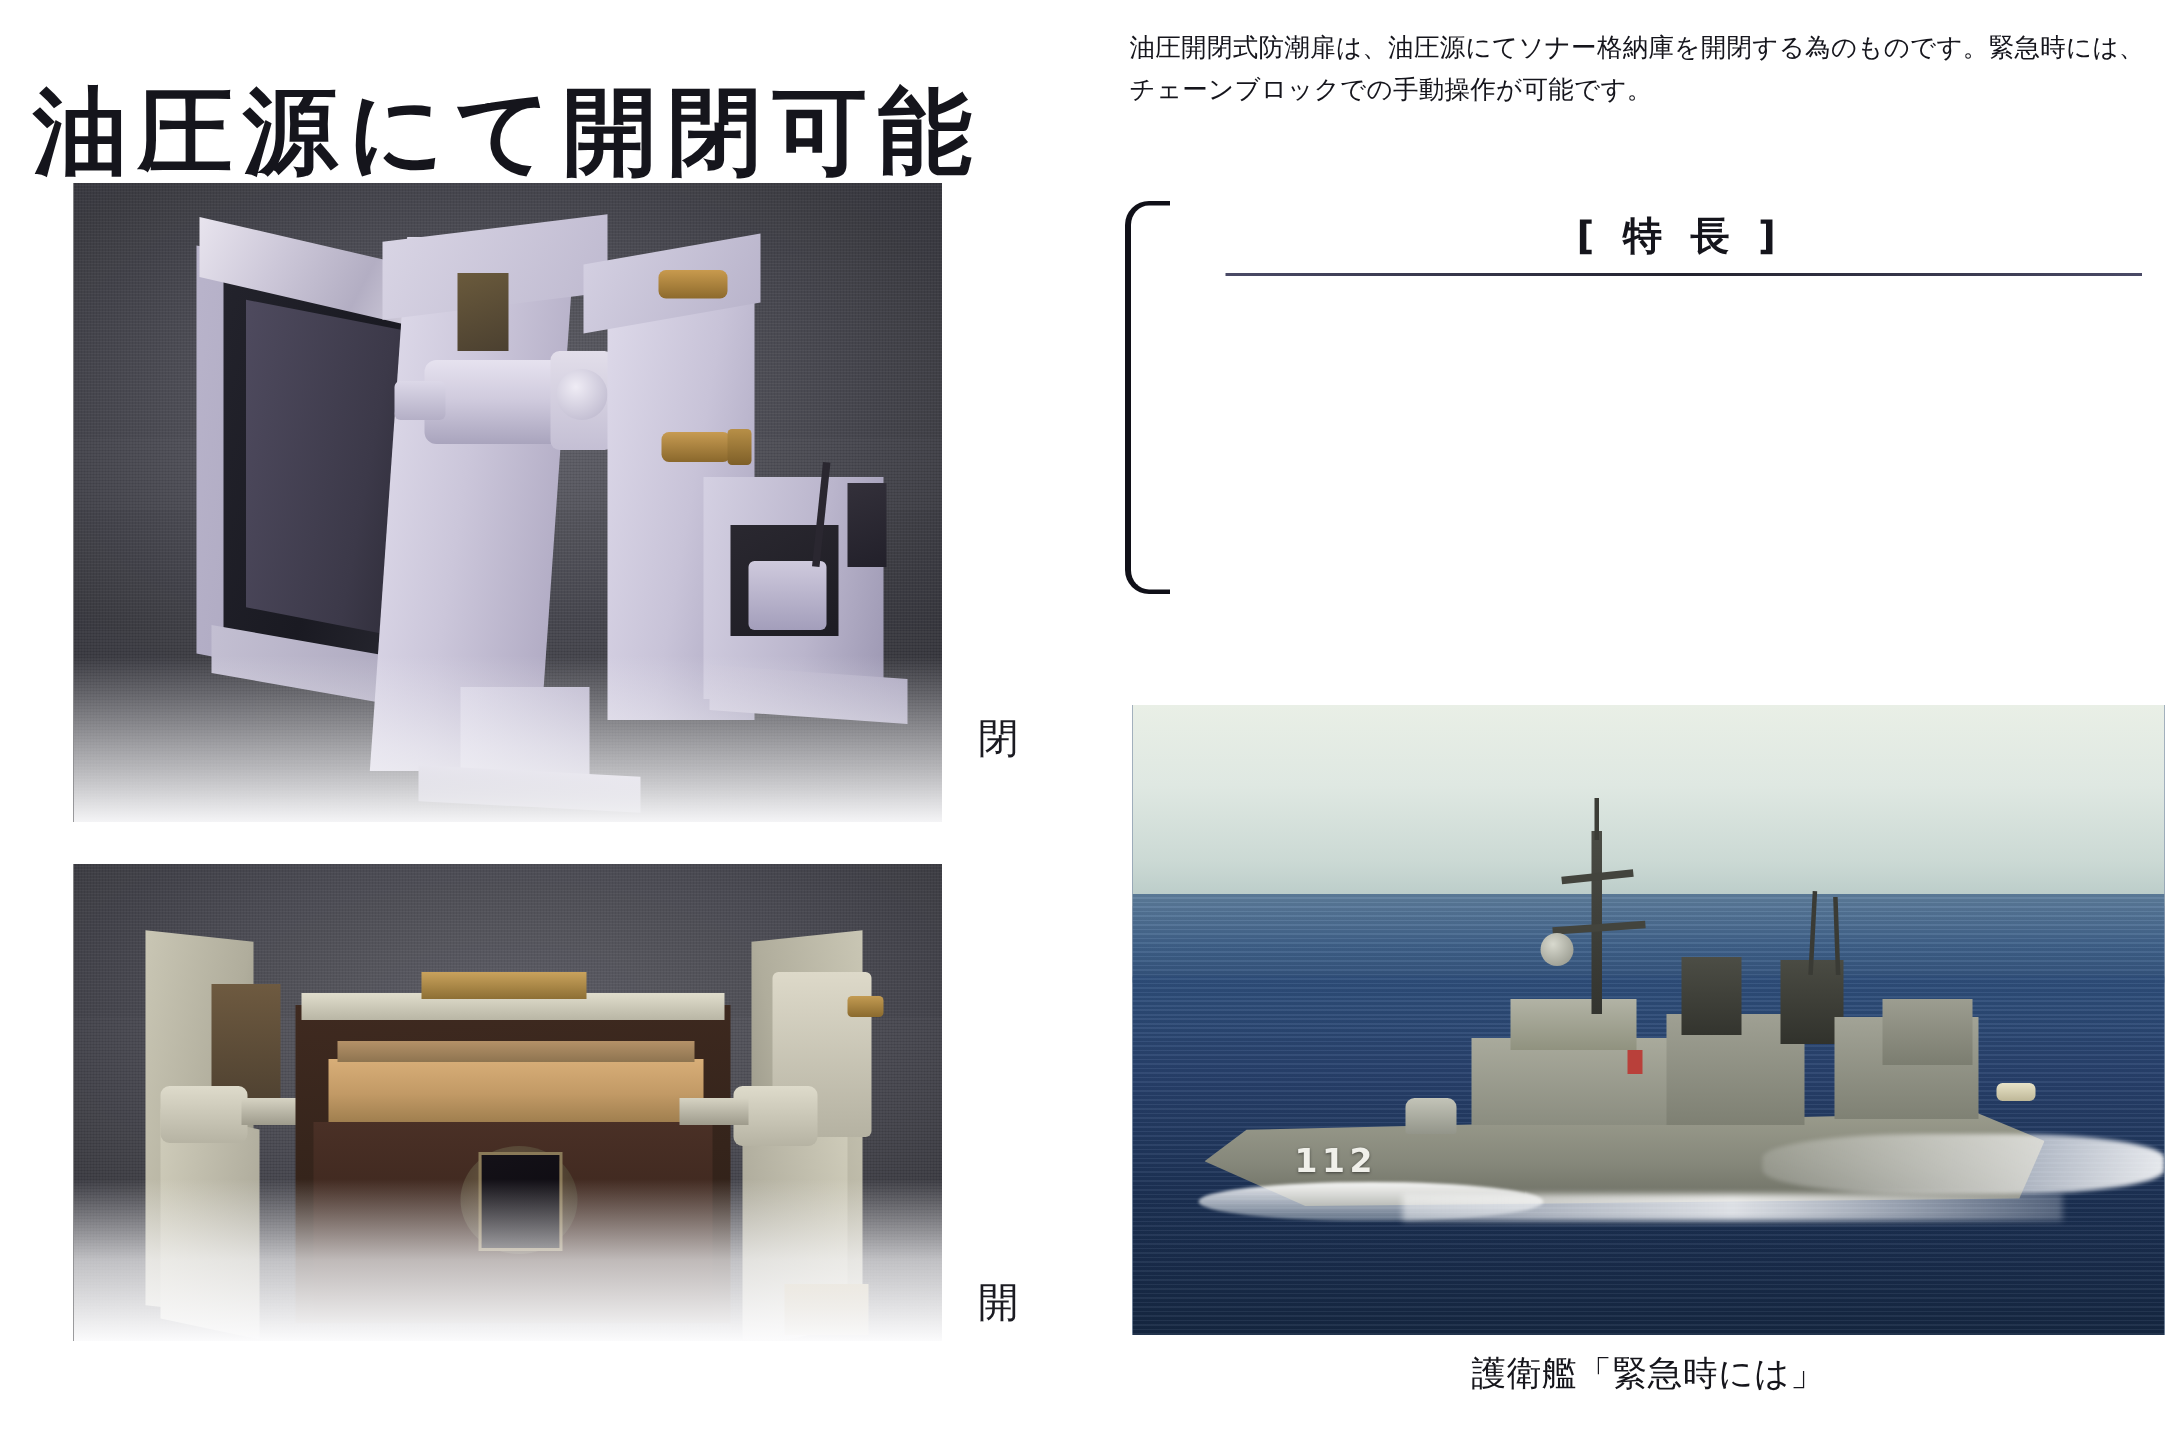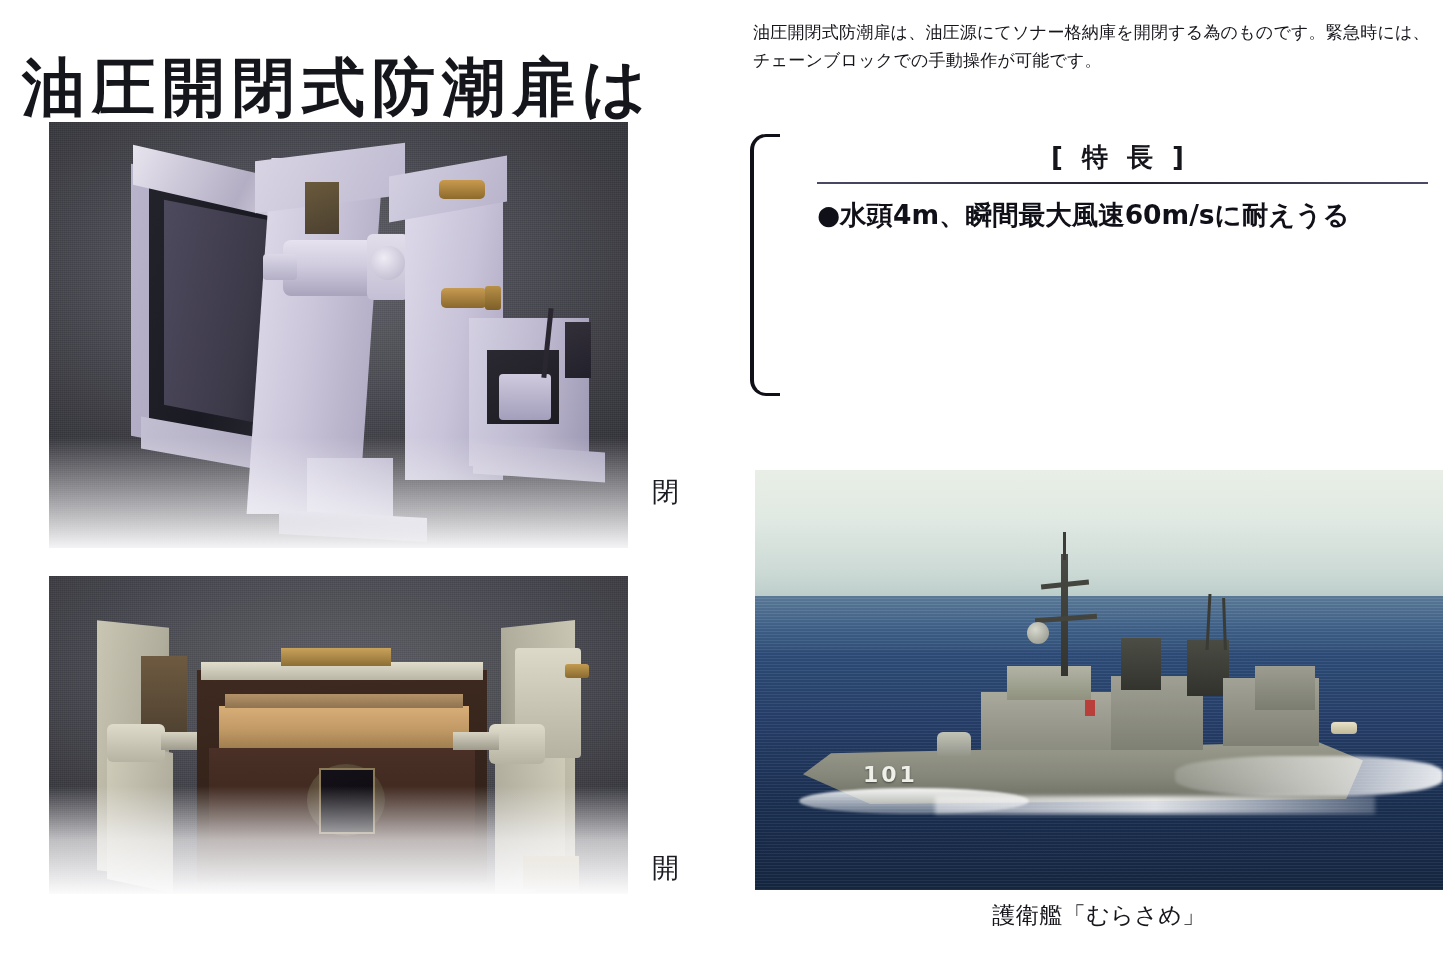--- a/index.html
+++ b/index.html
@@ -202,21 +202,21 @@
   }
   .sea-texture {
     position: absolute; left: 0; right: 0; top: 30%; bottom: 0;
     background-image: repeating-linear-gradient(0deg,
         rgba(255,255,255,.055) 0 1px, rgba(0,0,0,.06) 1px 3px);
   }
 </style>
 </head>
 <body>
 
-<h1 id="page-title">油圧開閉式防潮扉は</h1>
+<h1 id="page-title">油圧源にて開閉可能</h1>
 
 <div id="photo-door-closed" class="photo-frame">
   <div class="bg-studio-dark"></div>
   <div class="bg-grain"></div>
 
   <div class="mp" style="left:82px;top:58px;width:168px;height:272px;
               background:linear-gradient(100deg,#b9b4cb 0%,#a9a4bd 60%,#958fab 100%);
               transform:skewY(11deg);"></div>
   <div class="mp" style="left:100px;top:72px;width:138px;height:238px;
               background:linear-gradient(105deg,#23232c 0%,#1a1a22 55%,#2a2a33 100%);
@@ -348,36 +348,35 @@
 
 <div id="features-box">
   <div class="bracket bracket-left"></div>
   <div class="bracket bracket-right"></div>
 
   <div id="features-heading">[ 特 長 ]</div>
 
   <div id="features-rule"></div>
 
   <ul id="features-list">
-    <li>●水頭4m、瞬間最大風速60m/sに耐えうる</li>
   </ul>
 </div>
 
 <div id="photo-ship">
   <div class="sky"></div>
   <div class="sea-far"></div>
   <div class="sea-near"></div>
   <div class="sea-texture"></div>
 
   <div class="mp" style="left:48px;top:272px;width:560px;height:62px;
               background:linear-gradient(180deg,#9a9b8c 0%,#85877a 55%,#6b6d62 100%);
               clip-path:polygon(0% 52%, 5% 18%, 92% 0%, 100% 30%, 97% 92%, 12% 100%);"></div>
   <div class="mp" style="left:108px;top:292px;width:90px;height:26px;
               color:#f0f0ea;font-size:22px;font-weight:700;letter-spacing:3px;
-              text-shadow:0 1px 2px rgba(0,0,0,.5);">101</div>
+              text-shadow:0 1px 2px rgba(0,0,0,.5);">112</div>
 
   <div class="mp" style="left:226px;top:222px;width:132px;height:58px;
               background:linear-gradient(180deg,#a9aa9c 0%,#8b8d80 100%);"></div>
   <div class="mp" style="left:252px;top:196px;width:84px;height:34px;
               background:linear-gradient(180deg,#b2b3a5 0%,#90927f 100%);"></div>
   <div class="mp" style="left:356px;top:206px;width:92px;height:74px;
               background:linear-gradient(180deg,#9fa093 0%,#7e8073 100%);"></div>
   <div class="mp" style="left:366px;top:168px;width:40px;height:52px;
               background:linear-gradient(180deg,#4c4d45 0%,#33342e 100%);"></div>
   <div class="mp" style="left:432px;top:170px;width:42px;height:56px;
@@ -411,13 +410,13 @@
               background:linear-gradient(180deg,rgba(255,255,255,.92),rgba(230,238,240,.35));
               filter:blur(1.2px);"></div>
   <div class="mp" style="left:420px;top:286px;width:268px;height:40px;border-radius:40%;
               background:linear-gradient(100deg,rgba(255,255,255,.15),rgba(255,255,255,.9));
               filter:blur(1.5px);"></div>
   <div class="mp" style="left:180px;top:326px;width:440px;height:18px;
               background:linear-gradient(90deg,rgba(255,255,255,.5),rgba(255,255,255,.85),rgba(255,255,255,.25));
               filter:blur(2px);"></div>
 </div>
 
-<div id="ship-caption">護衛艦「むらさめ」</div>
+<div id="ship-caption">護衛艦「緊急時には」</div>
 
 </body></html>

